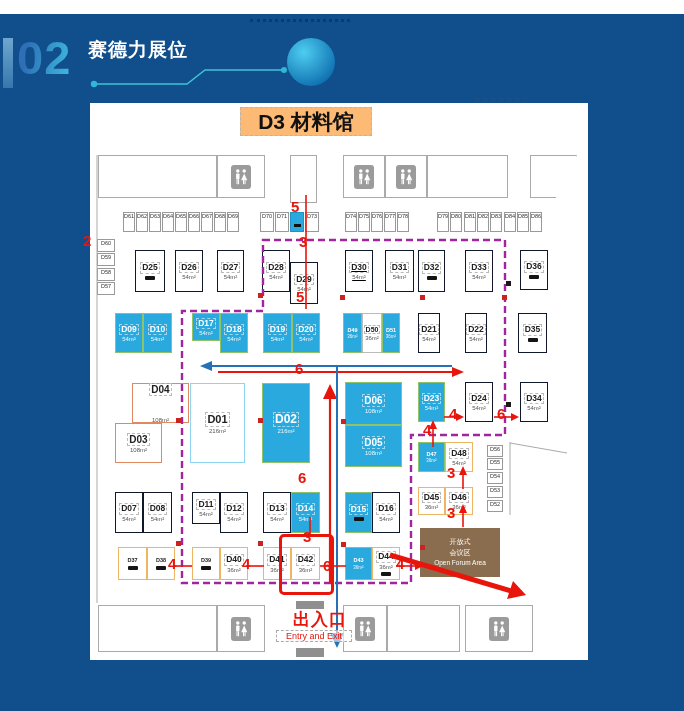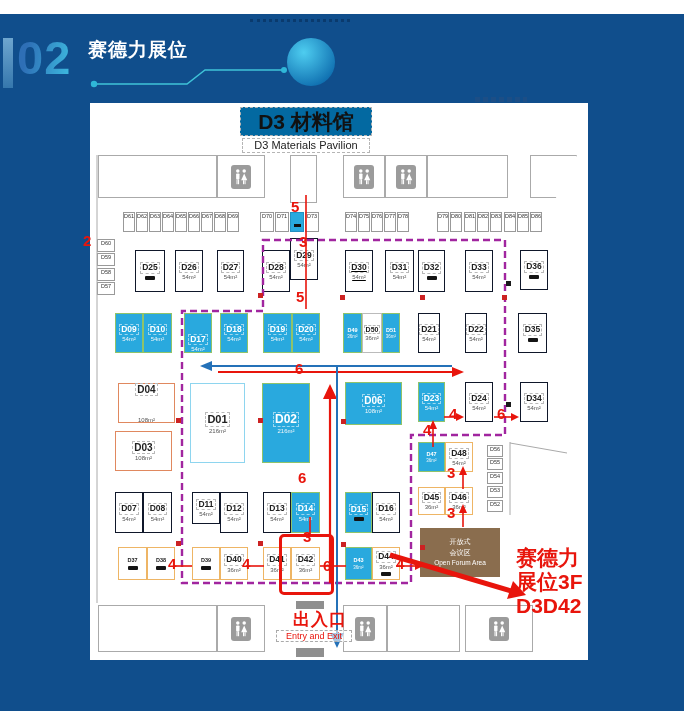--- a/index.html
+++ b/index.html
@@ -16,21 +16,21 @@
         background:linear-gradient(180deg,#6ea6cf,#3577ad);}
   .hnum{position:absolute;left:17px;top:30px;font-size:47px;font-weight:800;letter-spacing:1px;
         background:linear-gradient(100deg,#2e6fb6 20%,#3cb4dc 90%);
         -webkit-background-clip:text;background-clip:text;color:transparent;}
   .htitle{position:absolute;left:88px;top:37px;font-size:19px;font-weight:bold;color:#fff;letter-spacing:1px;}
   .hdeco{position:absolute;left:85px;top:36px;}
 
   
   .panel{position:absolute;left:90px;top:103px;width:498px;height:557px;background:#fff;overflow:visible;}
   .map-title{position:absolute;left:150px;top:4px;width:130px;border:1px dashed #b5b5b5;
-             font-size:21px;font-weight:bold;color:#111;text-align:center;line-height:1.3;background:#0369a1;}
+             font-size:21px;font-weight:bold;color:#111;text-align:center;line-height:1.3;background:#fdba74;}
   .map-subtitle{position:absolute;left:152px;top:35px;width:126px;border:1px dashed #b5b5b5;
              font-size:11px;color:#222;text-align:center;line-height:1.2;}
   .corner-dashes{position:absolute;left:385px;top:-6px;width:52px;height:5px;
              background:repeating-linear-gradient(90deg,#1c4e86 0 5px,transparent 5px 8px);}
 
   .structure{position:absolute;border:1px solid #aaa;background:#fff;box-sizing:border-box;
              display:flex;align-items:center;justify-content:center;}
   .structure.trap{clip-path:polygon(0 0,100% 0,55% 100%,0 100%);}
   .wc{width:20px;height:24px;background:#9b9b9b;border-radius:3px;
       display:flex;align-items:center;justify-content:center;}
@@ -107,21 +107,20 @@
     </defs>
     <polyline points="11,48 102,48 120,34 198,34" fill="none" stroke="#3fc3d8" stroke-width="1.5"></polyline>
     <circle cx="9" cy="48" r="3.2" fill="#2fb7d8"></circle>
     <circle cx="199" cy="34" r="3" fill="#2fb7d8"></circle>
     <circle cx="226" cy="26" r="24" fill="url(#cg)"></circle>
   </svg>
 </div>
 
 <div class="panel">
   <div class="map-title">D3 材料馆</div>
-  <div class="map-subtitle">D3 Materials Pavilion</div>
   <div class="corner-dashes"></div>
 
   <div class="structure" style="left: 8px; top: 52px; width: 119px; height: 43px;"></div>
     <div class="structure" style="left: 127px; top: 52px; width: 48px; height: 43px;">
       <div class="wc">
         <svg width="16" height="20" viewBox="0 0 20 24">
           <g fill="#fff">
             <circle cx="6" cy="4.5" r="2.2"></circle>
             <rect x="3.9" y="7.5" width="4.2" height="7.5" rx="1"></rect>
             <rect x="4.4" y="15" width="1.3" height="6"></rect>
@@ -228,21 +227,21 @@
       <div class="area">54m²</div>
     </div>
     <div class="booth green" style="left: 127px; top: 147px; width: 27px; height: 42px;">
       <div class="bid">D27</div>
       <div class="area">54m²</div>
     </div>
     <div class="booth green" style="left: 172px; top: 147px; width: 28px; height: 42px;">
       <div class="bid">D28</div>
       <div class="area">54m²</div>
     </div>
-    <div class="booth green" style="left: 200px; top: 135px; width: 28px; height: 42px;">
+    <div class="booth green" style="left: 200px; top: 159px; width: 28px; height: 42px;">
       <div class="bid">D29</div>
       <div class="area">54m²</div>
     </div>
     <div class="booth green" style="left: 255px; top: 147px; width: 28px; height: 42px; text-decoration: underline;">
       <div class="bid">D30</div>
       <div class="area">54m²</div>
     </div>
     <div class="booth green" style="left: 271px; top: 147px; width: 29px; height: 42px; margin-left: 24px;">
       <div class="bid">D31</div>
       <div class="area">54m²</div>
@@ -260,21 +259,21 @@
       <div class="logo"></div>
     </div>
     <div class="booth blue" style="left: 25px; top: 210px; width: 28px; height: 40px;">
       <div class="bid">D09</div>
       <div class="area">54m²</div>
     </div>
     <div class="booth blue" style="left: 53px; top: 210px; width: 29px; height: 40px;">
       <div class="bid">D10</div>
       <div class="area">54m²</div>
     </div>
-    <div class="booth blue" style="left: 94px; top: 210px; width: 28px; height: 40px; justify-content: flex-end;">
+    <div class="booth blue" style="left: 102px; top: 210px; width: 28px; height: 28px;">
       <div class="bid">D17</div>
       <div class="area">54m²</div>
     </div>
     <div class="booth blue" style="left: 130px; top: 210px; width: 28px; height: 40px;">
       <div class="bid">D18</div>
       <div class="area">54m²</div>
     </div>
     <div class="booth blue" style="left: 173px; top: 210px; width: 29px; height: 40px;">
       <div class="bid">D19</div>
       <div class="area">54m²</div>
@@ -300,38 +299,42 @@
       <div class="area">54m²</div>
     </div>
     <div class="booth green" style="left: 375px; top: 210px; width: 22px; height: 40px;">
       <div class="bid">D22</div>
       <div class="area">54m²</div>
     </div>
     <div class="booth green" style="left: 428px; top: 210px; width: 29px; height: 40px;">
       <div class="bid">D35</div>
       <div class="logo"></div>
     </div>
-    <div class="booth orange" style="left: 28px; top: 280px; width: 57px; height: 40px; gap: 20px; --fs: 10px;">
+    <div class="booth orange" style="left: 42px; top: 280px; width: 57px; height: 40px; gap: 20px; --fs: 10px;">
       <div class="bid">D04</div>
       <div class="area">108m²</div>
     </div>
-    <div class="booth orange" style="left: 25px; top: 328px; width: 57px; height: 40px; --fs: 10px;">
+    <div class="booth orange" style="left: 25px; top: 320px; width: 47px; height: 40px; --fs: 10px;">
       <div class="bid">D03</div>
       <div class="area">108m²</div>
     </div>
     <div class="booth lb" style="left: 100px; top: 280px; width: 55px; height: 80px; --fs: 11px;">
       <div class="bid">D01</div>
       <div class="area">216m²</div>
     </div>
     <div class="booth blue" style="left: 172px; top: 280px; width: 48px; height: 80px; --fs: 12px;">
       <div class="bid">D02</div>
       <div class="area">216m²</div>
     </div>
     <div class="booth blue" style="left: 255px; top: 279px; width: 57px; height: 43px; --fs: 10px;">
       <div class="bid">D06</div>
+      <div class="area">108m²</div>
+    </div>
+    <div class="booth blue" style="left: 255px; top: 322px; width: 57px; height: 42px; --fs: 10px;">
+      <div class="bid">D05</div>
       <div class="area">108m²</div>
     </div>
     <div class="booth blue" style="left: 328px; top: 279px; width: 27px; height: 40px;">
       <div class="bid">D23</div>
       <div class="area">54m²</div>
     </div>
     <div class="booth green" style="left: 375px; top: 279px; width: 28px; height: 40px;">
       <div class="bid">D24</div>
       <div class="area">54m²</div>
     </div>
@@ -495,25 +498,20 @@
     <div>开放式</div>
     <div>会议区</div>
     <div>Open Forum Area</div>
   </div>
 
   <div class="door" style="left:206px;top:498px;width:28px;height:8px;"></div>
   <div class="door" style="left:206px;top:545px;width:28px;height:9px;"></div>
   <div class="entry-cn">出入口</div>
   <div class="entry-en">Entry and Exit</div>
 
-  <div class="annotation">
-    <div>赛德力</div>
-    <div>展位3F</div>
-    <div>D3D42</div>
-  </div>
 <div class="num" style="left: -7px; top: 130px;">2</div>
     <div class="num" style="left: 201px; top: 96px;">5</div>
     <div class="num" style="left: 209px; top: 131px;">3</div>
     <div class="num" style="left: 206px; top: 186px;">5</div>
     <div class="num" style="left: 205px; top: 258px;">6</div>
     <div class="num" style="left: 208px; top: 367px;">6</div>
     <div class="num" style="left: 213px; top: 426px;">3</div>
     <div class="num" style="left: 359px; top: 303px;">4</div>
     <div class="num" style="left: 407px; top: 303px;">6</div>
     <div class="num" style="left: 333px; top: 319px;">4</div>

